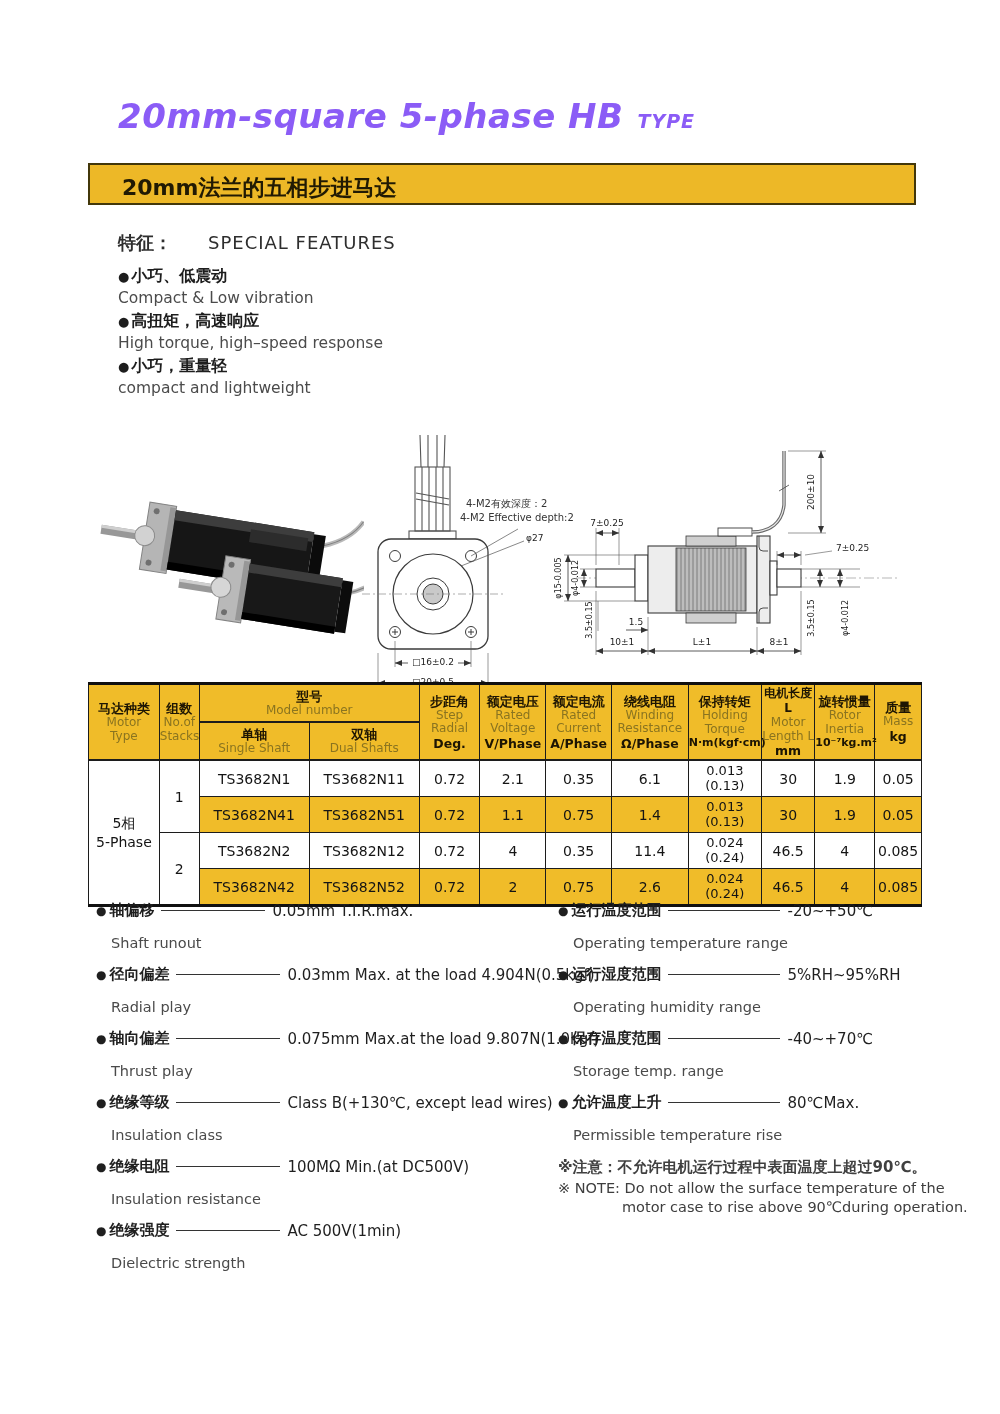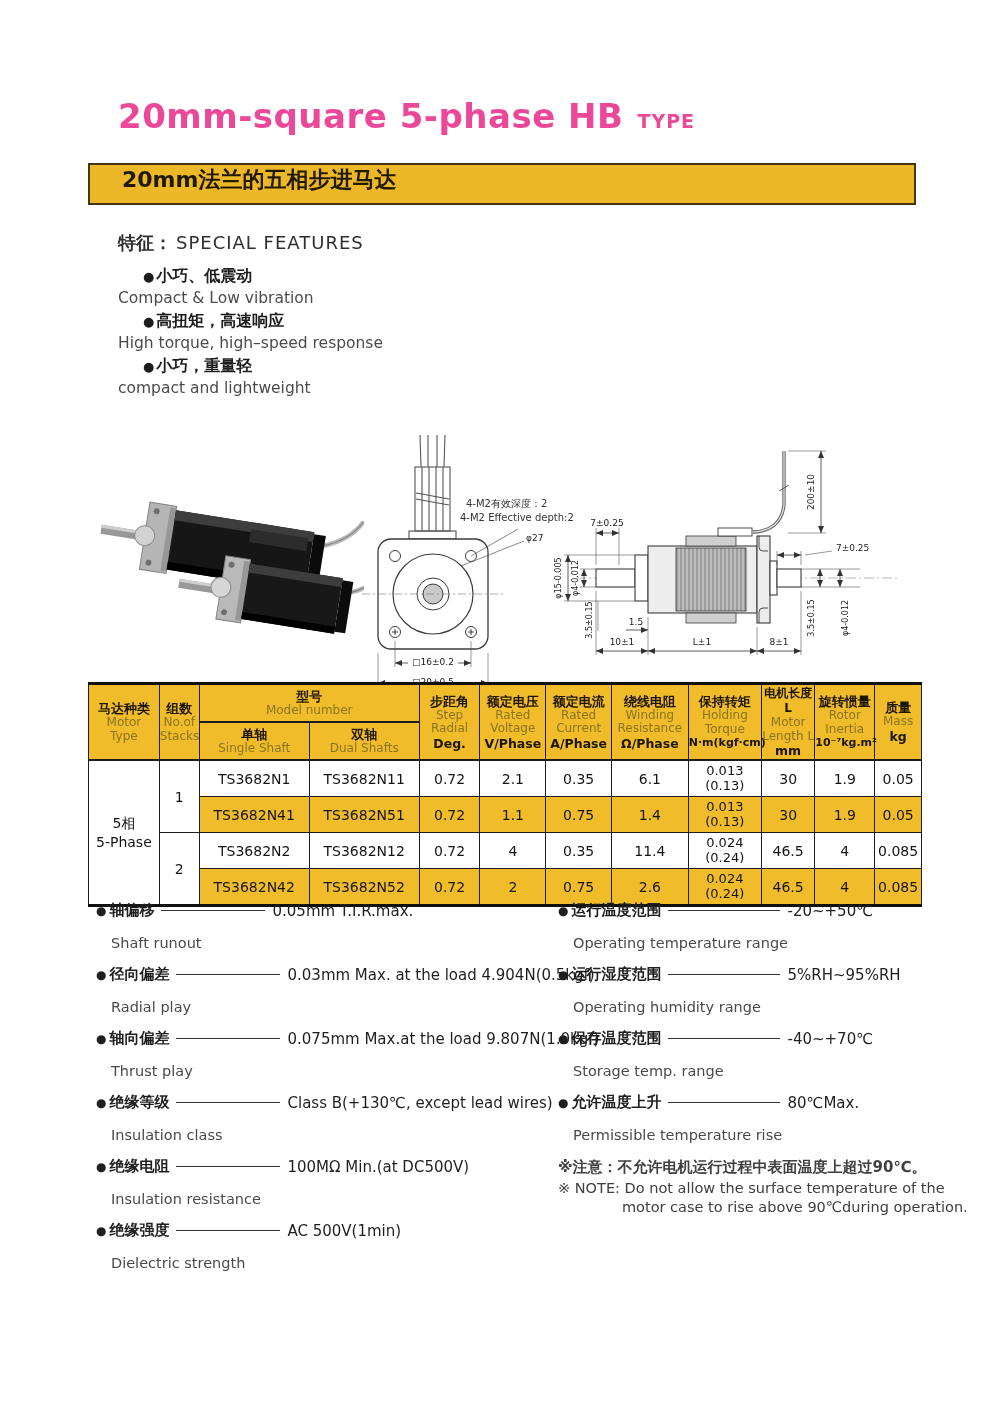--- a/index.html
+++ b/index.html
@@ -2,32 +2,32 @@
 <html><head>
 <meta charset="utf-8">
 <title>20mm-square 5-phase HB</title>
 <style>
   html,body{margin:0;padding:0;background:#fff;}
   body{font-family:"DejaVu Sans","Liberation Sans",sans-serif;color:#222;}
   .page{position:relative;width:1000px;height:1414px;background:#ffffff;overflow:hidden;}
 
   
   .title{position:absolute;left:118px;top:96px;margin:0;font-size:34px;font-weight:bold;
-         color:#ec4899;letter-spacing:0.5px;}
+         color:#8b5cf6;letter-spacing:0.5px;font-style:italic;}
   .title .suffix{font-size:19px;margin-left:14px;letter-spacing:1px;}
   .banner{position:absolute;left:88px;top:163px;width:828px;height:42px;
           background:#edb827;border:2px solid #42370a;box-sizing:border-box;
-          display:flex;align-items:flex-start;padding-left:32px;
+          display:flex;align-items:flex-end;padding-left:32px;
           font-size:22px;font-weight:600;color:#211a03;}
   .features-heading{position:absolute;left:118px;top:231px;font-size:18px;color:#2e2e2e;}
   .features-heading .zh{font-weight:bold;margin-right:4px;}
-  .features-heading .en{letter-spacing:1px;}
+  .features-heading .en{letter-spacing:1px;margin-left:32px;}
   .features{position:absolute;left:118px;top:265px;}
   .feature{margin-bottom:1px;}
-  .feature .zh{font-size:16px;font-weight:bold;color:#1d1d1d;line-height:22px;margin-left:25px;}
+  .feature .zh{font-size:16px;font-weight:bold;color:#1d1d1d;line-height:22px;}
   .feature .zh .b{font-size:13px;margin-right:2px;}
   .feature .en{font-size:15.5px;color:#4b4b4b;line-height:21px;margin-bottom:1px;}
 
   
   .figures{position:absolute;left:88px;top:433px;width:850px;height:262px;}
   .fig{position:absolute;}
   svg text{font-family:"DejaVu Sans","Liberation Sans",sans-serif;}
   .dtx{font-size:9px;fill:#222;}
   .dtx-s{font-size:8px;fill:#222;}
   .callout{font-size:10px;fill:#333;}

